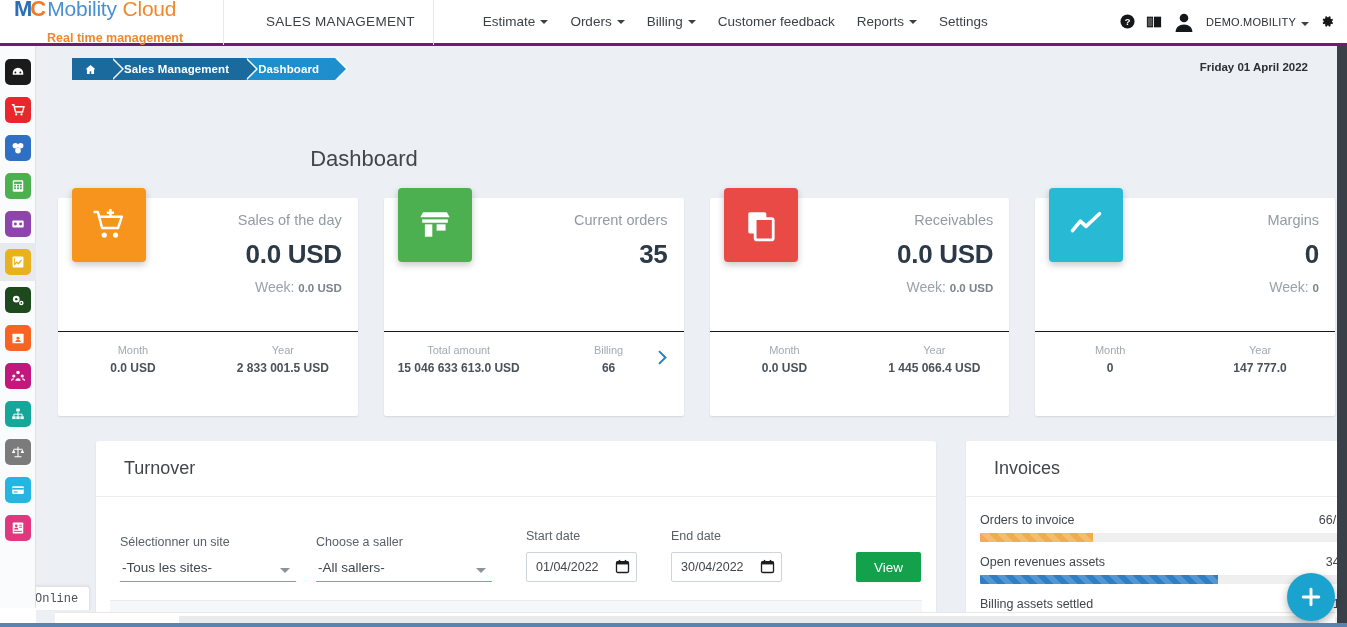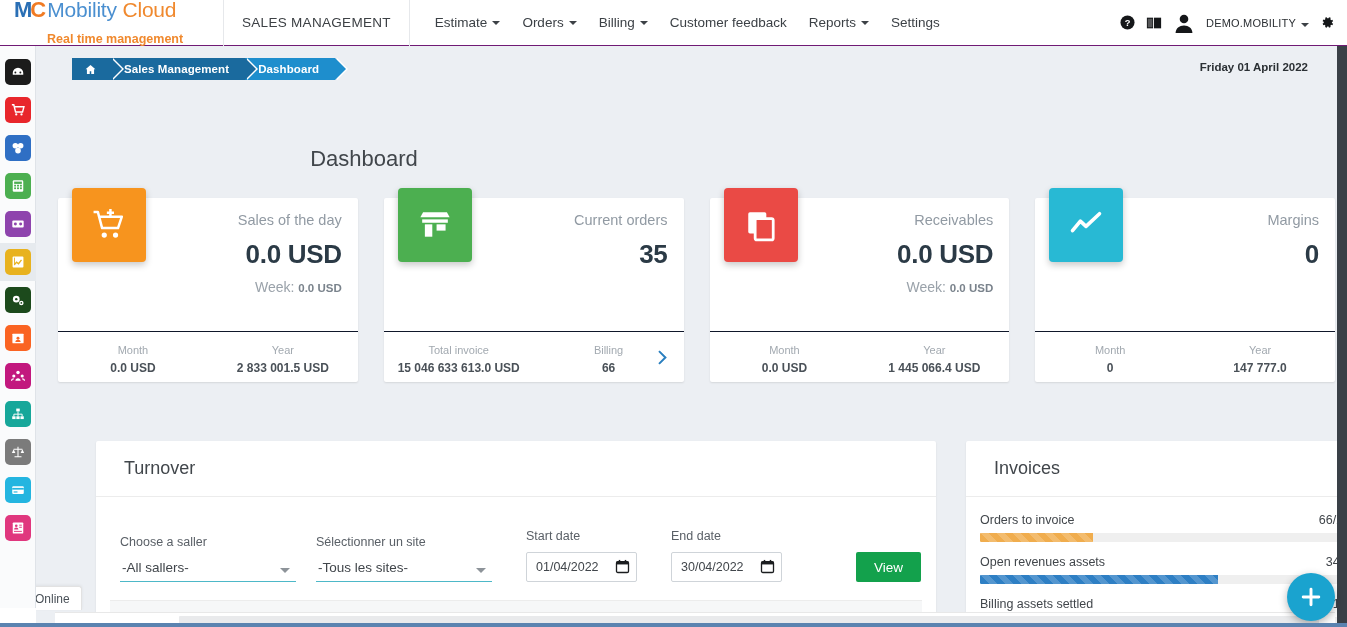--- a/index.html
+++ b/index.html
@@ -8,22 +8,22 @@
     width: 1347px; height: 627px;
     overflow: hidden;
     font-family: "Liberation Sans", sans-serif;
     background: #eceff3;
   }
   #app { position: relative; width: 1347px; height: 627px; background:#eceff3; }
 
   
   .topnav {
     position:absolute; top:0; left:0; width:1347px; height:46px;
-    background:#ffffff; border-bottom:1px solid #701a75;
-    display:flex; align-items:center; z-index:40;
+    background:#ffffff; border-bottom:3px solid #701a75;
+    display:flex; align-items:center; z-index:40;gap:24px;
   }
   .brand { width:224px; height:46px; display:flex; flex-direction:column;
            justify-content:center; padding-left:14px; border-right:1px solid #e6e8eb; }
   .brand-line1 { font-size:21px; font-weight:bold; letter-spacing:-.2px; line-height:21px; white-space:nowrap;}
   .brand-mc { color:#2a6fb5; font-size:22px; font-weight:bold; letter-spacing:-2px; margin-right:3px;}
   .brand-mc .c { color:#f07b24; }
   .brand-mob { color:#4a8fd0; font-weight:normal; }
   .brand-cloud { color:#f0892e; font-weight:normal; }
   .brand-line2 { color:#f0892e; font-size:12.5px; font-weight:bold; line-height:14px;
                  margin-left:33px; margin-top:12px; white-space:nowrap;}
@@ -87,21 +87,21 @@
   .datelabel { position:absolute; right:28px; top:3px; font-size:11.5px;
                font-weight:bold; color:#2b3034; }
 
   .pagetitle { text-align:center; font-size:22px; color:#41464b; font-weight:normal;
                margin:0; padding:0; position:absolute; left:0; top:88px; width:656px; }
 
   
   .kpis { position:absolute; left:22px; top:130px; width:1277px; height:195px;
           display:flex; gap:26px; }
   .kpi { position:relative; flex:1; background:#fff; border-radius:2px;
-         box-shadow:0 1px 2px rgba(0,0,0,.10); height:184px; margin-top:10px; }
+         box-shadow:0 1px 2px rgba(0,0,0,.10); height:218px; margin-top:10px; }
   .kpi-ic {
     position:absolute; left:14px; top:-10px; width:74px; height:74px;
     border-radius:4px; display:flex; align-items:center; justify-content:center;
     color:#fff; box-shadow:0 3px 7px rgba(0,0,0,.22);
   }
   .kpi-top { height:133px; padding:14px 16px 0 0; text-align:right; }
   .kpi-label { font-size:14.5px; color:#919aa3; font-weight:normal; }
   .kpi-value { font-size:26px; color:#2b3a46; font-weight:bold; margin-top:11px; letter-spacing:-.3px;}
   .kpi-week { font-size:14px; color:#9aa2aa; margin-top:9px; }
   .kpi-week b { font-size:11.5px; color:#7a838c; font-weight:bold; }
@@ -164,21 +164,21 @@
   .bar-fill { height:9px; background-size:16px 16px;
     background-image:linear-gradient(45deg, rgba(255,255,255,.18) 25%, transparent 25%,
       transparent 50%, rgba(255,255,255,.18) 50%, rgba(255,255,255,.18) 75%,
       transparent 75%, transparent); }
 
   
   .online {
     position:absolute; left:8px; bottom:17px; background:#fff;
     border:1px solid #e2e2e2; border-bottom:0; border-radius:3px 3px 0 0;
     height:24px; padding:0 11px; display:flex; align-items:center; gap:7px;
-    font-size:12px; color:#4a5158; box-shadow:0 -1px 3px rgba(0,0,0,.06); z-index:20;
+    font-size:12px; color:#4a5158; box-shadow:0 -1px 3px rgba(0,0,0,.06); z-index:20;font-family:Liberation Mono, monospace;
   }
   .dot { width:8px; height:8px; border-radius:50%; background:#4fc46a; }
 
   
   .fab {
     position:absolute; right:12px; bottom:6px; width:48px; height:48px;
     border-radius:50%; background:#1aa3cf; color:#fff; display:flex;
     align-items:center; justify-content:center; font-size:30px; font-weight:300;
     box-shadow:0 3px 9px rgba(0,0,0,.30); cursor:pointer; z-index:45; line-height:0;
   }
@@ -459,21 +459,21 @@
                 <rect x="17.4" y="15.4" width="8" height="5.6" fill="#fff"></rect>
               </svg>
           </div>
           <div class="kpi-top">
             <div class="kpi-label">Current orders</div>
             <div class="kpi-value">35</div>
             <div class="kpi-week">&nbsp;</div>
           </div>
           <div class="kpi-bot">
             <div class="kpi-cell">
-                <div class="t">Total invoice</div>
+                <div class="t">Total amount</div>
                 <div class="v">15 046 633 613.0 USD</div>
               </div>
             <div class="kpi-cell">
                 <div class="t">Billing</div>
                 <div class="v">66</div>
               </div>
             <span class="kpi-arrow">
               <svg width="11" height="16" viewBox="0 0 11 16">
                   <path d="M2 1.6L8.4 8 2 14.4" stroke="#2a7fbf" stroke-width="2" fill="none"></path>
                 </svg>
@@ -507,20 +507,21 @@
 
         <div class="kpi">
           <div class="kpi-ic" style="background:#28b9d4">
             <svg width="36" height="36" viewBox="0 0 32 32">
                 <path d="M4 21l7-8.4 5 4.6L28 6" stroke="#fff" stroke-width="3.2" fill="none" stroke-linejoin="round" stroke-linecap="round"></path>
               </svg>
           </div>
           <div class="kpi-top">
             <div class="kpi-label">Margins</div>
             <div class="kpi-value">0</div>
+            <div class="kpi-week"><span>Week:</span> <b>0</b></div>
           </div>
           <div class="kpi-bot">
             <div class="kpi-cell">
                 <div class="t">Month</div>
                 <div class="v">0</div>
               </div>
             <div class="kpi-cell">
                 <div class="t">Year</div>
                 <div class="v">147 777.0</div>
               </div>
@@ -529,34 +530,34 @@
 
       </div>
 
       <div class="panels">
 
         <div class="panel panel-turnover">
           <div class="panel-head">
             <span class="panel-title">Turnover</span>
           </div>
           <div class="form-row">
+            <div class="fgroup">
+              <label class="flabel">Sélectionner un site</label>
+              <span class="selwrap">
+                <select class="mdselect">
+                  <option>-Tous les sites-</option>
+                </select>
+                <i class="tri"></i>
+              </span>
+            </div>
             <div class="fgroup">
               <label class="flabel">Choose a saller</label>
               <span class="selwrap">
                 <select class="mdselect">
                   <option>-All sallers-</option>
-                </select>
-                <i class="tri"></i>
-              </span>
-            </div>
-            <div class="fgroup">
-              <label class="flabel">Sélectionner un site</label>
-              <span class="selwrap">
-                <select class="mdselect">
-                  <option>-Tous les sites-</option>
                 </select>
                 <i class="tri"></i>
               </span>
             </div>
             <div class="fgroup" style="padding-left:24px;margin-top:18px;">
               <label class="flabel">Start date</label>
               <span class="dwrap">
                 <input class="dateinput" type="text" value="01/04/2022" style="">
                 <span class="calic">
                   <svg width="15" height="15" viewBox="0 0 16 16">

